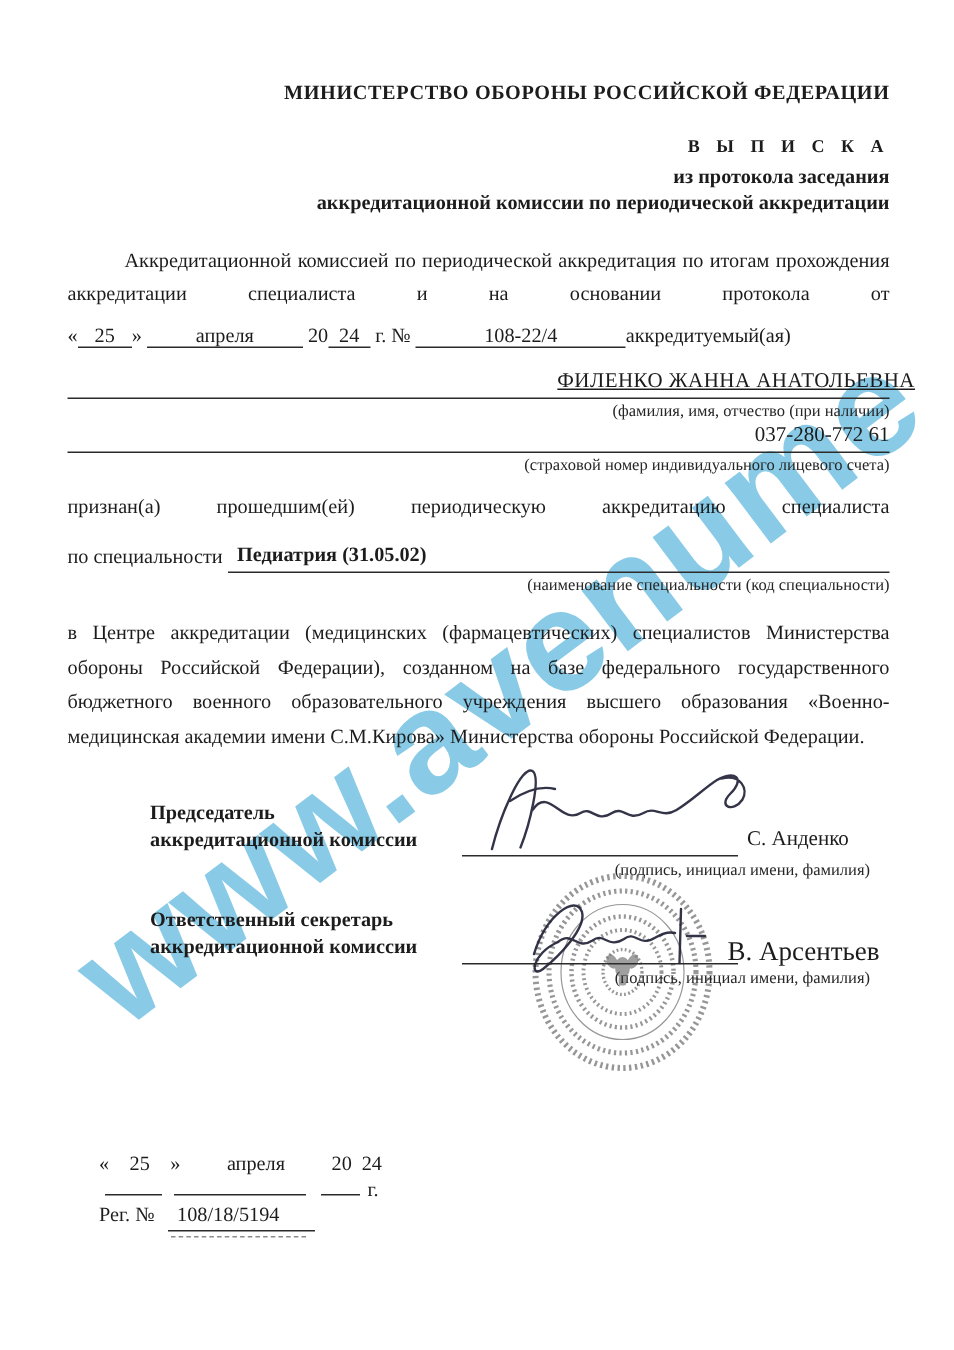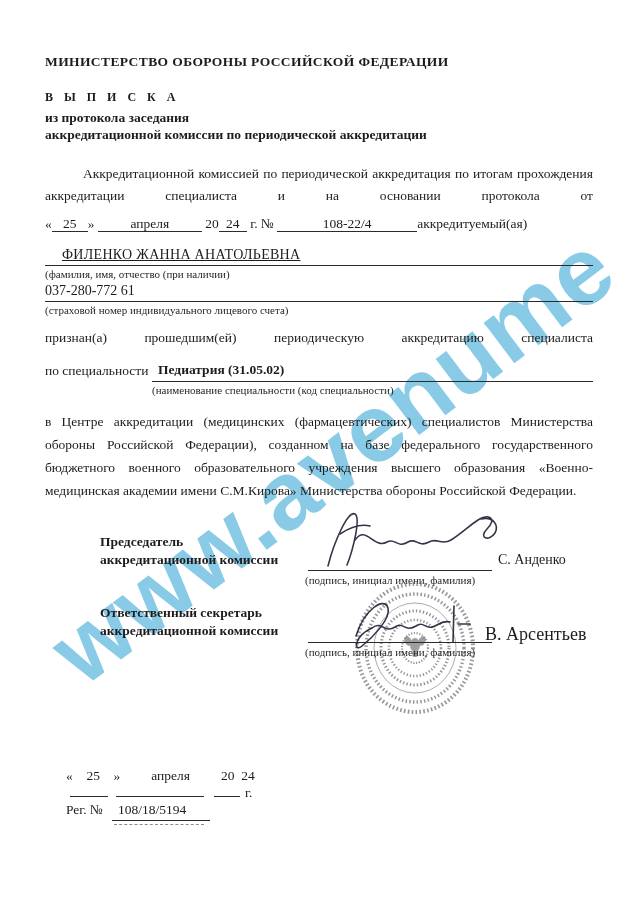--- a/index.html
+++ b/index.html
@@ -3,21 +3,21 @@
 <meta charset="utf-8">
 <style>
   html,body{margin:0;padding:0;background:#e8e8e8;}
   .page{
     position:relative;width:636px;height:900px;margin:0 auto;
     background:#fff;overflow:hidden;
     font-family:"Liberation Serif","DejaVu Serif",serif;
     color:#1c1c1c;font-size:13.5px;
   }
   .abs{position:absolute;}
-  .center{text-align:left;}
+  .center{text-align:right;}
   .bold{font-weight:700;}
   .caption{font-size:11px;color:#262626;}
   .jline{text-align:justify;text-align-last:justify;}
   .jpar{text-align:justify;}
   .hr{border-top:1.2px solid #2b2b2b;height:0;}
   .blank{display:inline-block;border-bottom:1.2px solid #2b2b2b;text-align:center;line-height:1.05;}
   .wm{
     position:absolute;left:30px;top:618px;z-index:1;
     transform:rotate(-37deg);transform-origin:0 0;
     font-family:"Liberation Sans","DejaVu Sans",sans-serif;

